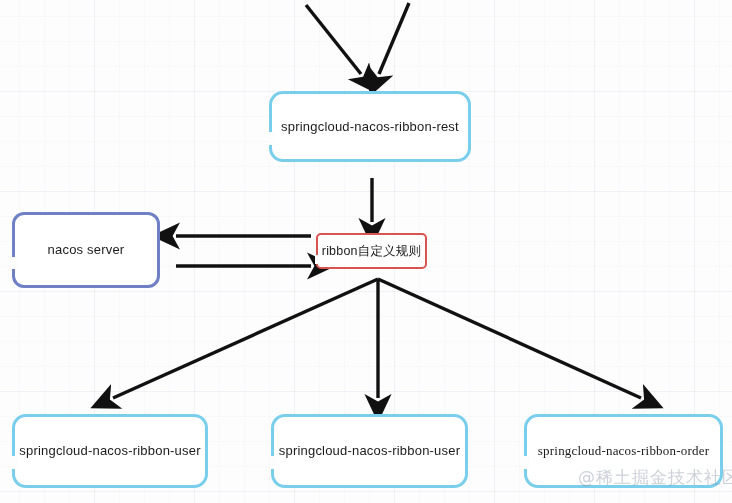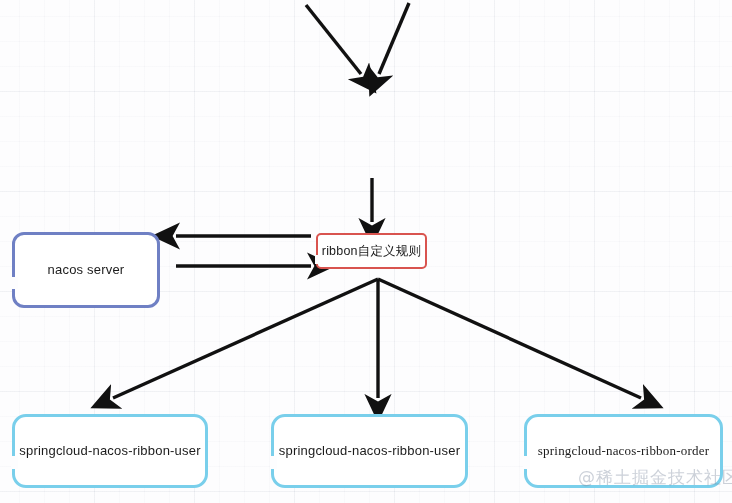--- a/index.html
+++ b/index.html
@@ -56,21 +56,20 @@
     position: absolute;
     left: -4px;
     top: 58%;
     width: 7px;
     height: 13px;
     background: #fdfdfe;
   }
   .node.slate {
     border: 3px solid #6f80c4;
     border-radius: 12px;
-    margin-top: 20px;
   }
   .node.slate::after {
     content: "";
     position: absolute;
     left: -4px;
     top: 60%;
     width: 7px;
     height: 12px;
     background: #fdfdfe;
   }
@@ -128,20 +127,23 @@
     <line x1="372" y1="178" x2="372" y2="222" stroke="#111111" stroke-width="3.4" marker-end="url(#ah)"></line>
 
     <line x1="311" y1="236" x2="176" y2="236" stroke="#111111" stroke-width="3.4" marker-end="url(#ah)"></line>
     <line x1="176" y1="266" x2="311" y2="266" stroke="#111111" stroke-width="3.4" marker-end="url(#ah)"></line>
 
     <line x1="378" y1="279" x2="113" y2="398" stroke="#111111" stroke-width="3.4" marker-end="url(#ah)"></line>
     <line x1="378" y1="279" x2="378" y2="398" stroke="#111111" stroke-width="3.4" marker-end="url(#ah)"></line>
     <line x1="378" y1="279" x2="641" y2="398" stroke="#111111" stroke-width="3.4" marker-end="url(#ah)"></line>
   </svg>
 
+  <div class="node sky" id="n-rest">
+    <span class="node-label">springcloud-nacos-ribbon-rest</span>
+  </div>
 
   <div class="node slate" id="n-nacos">
     <span class="node-label">nacos server</span>
   </div>
 
   <div class="node red" id="n-ribbon">
     <span class="node-label">ribbon自定义规则</span>
   </div>
 
   <div class="node sky" id="n-user1">

